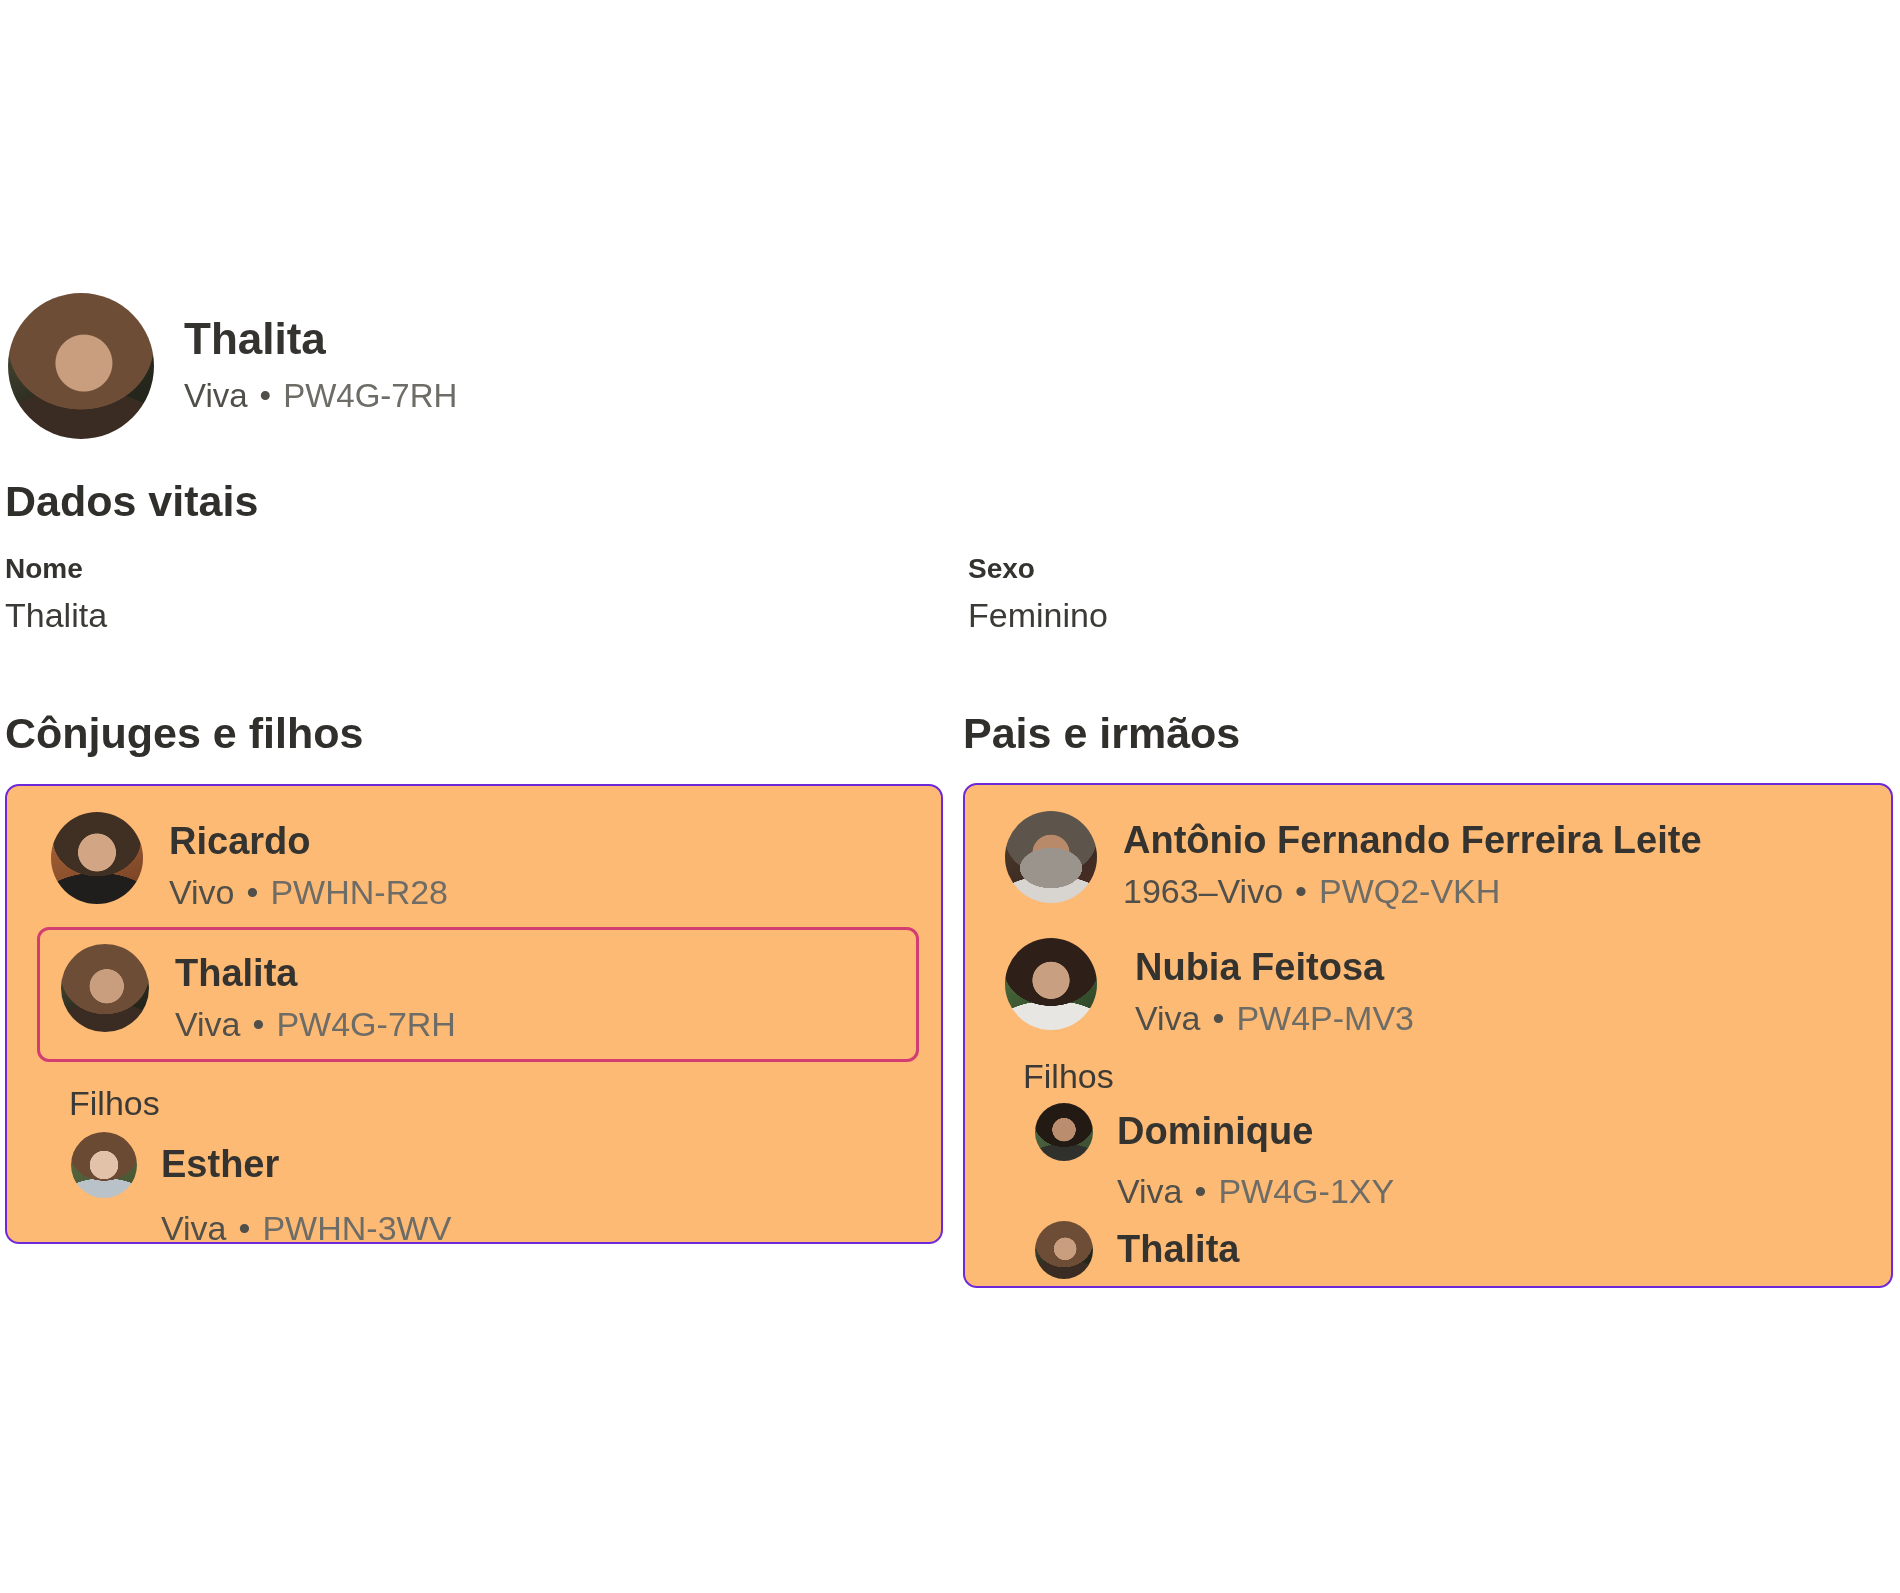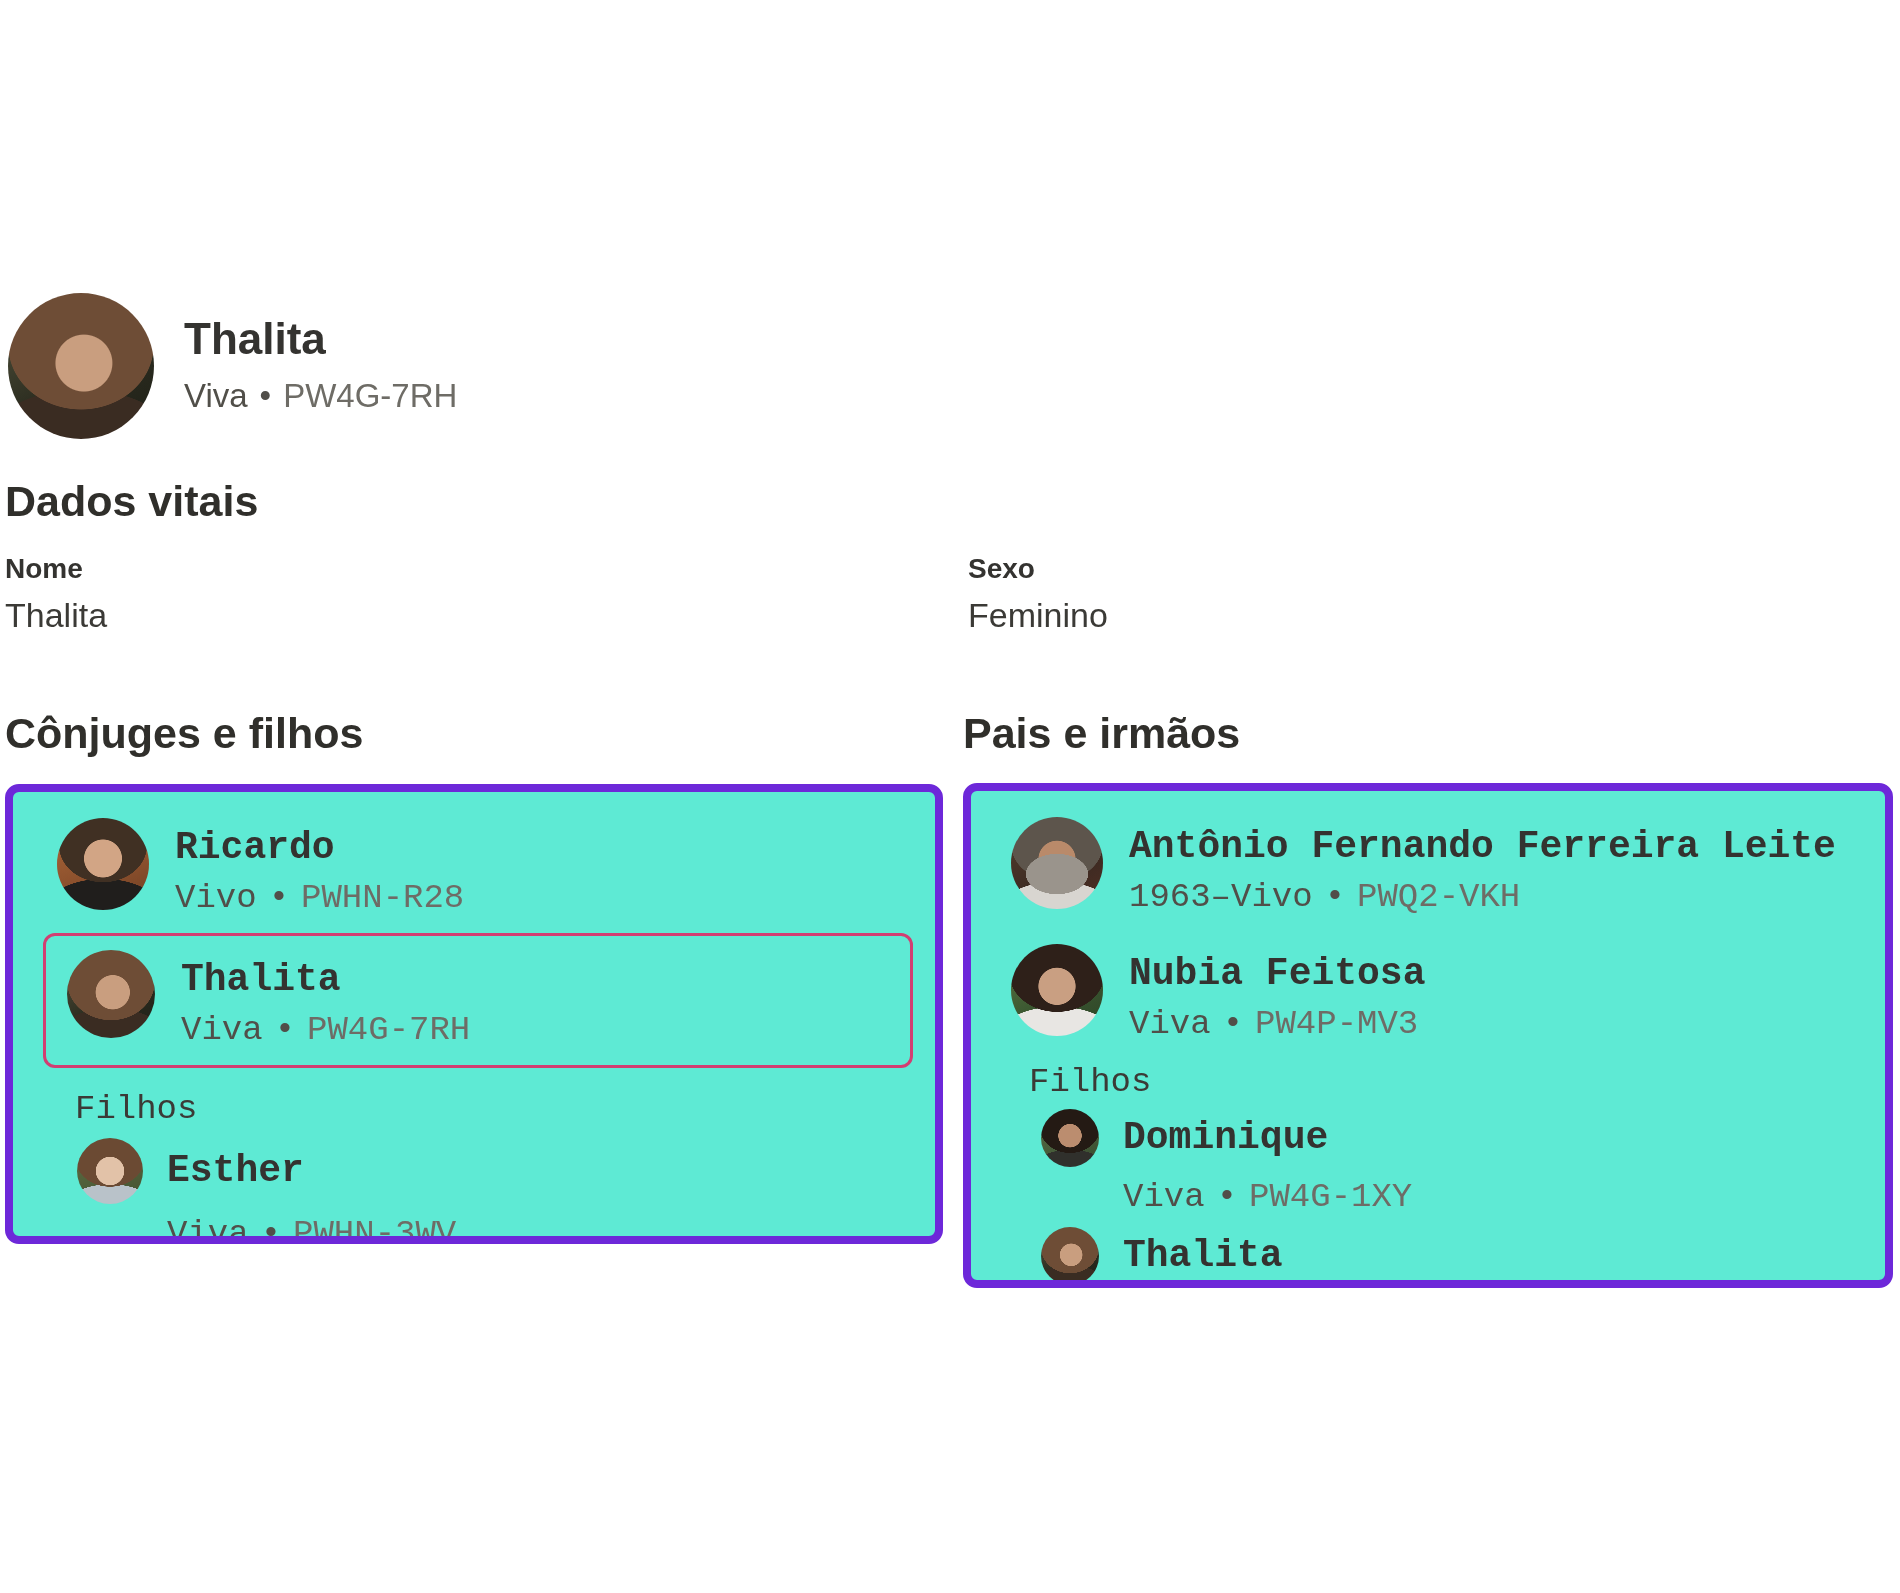--- a/index.html
+++ b/index.html
@@ -73,22 +73,22 @@
   h2.section-h{margin:0;font-size:43px;font-weight:700;color:#302f2b;line-height:1;}
   .field-grid{display:grid;grid-template-columns:963px 1fr;margin-top:32px;}
   .field-label{font-size:28px;font-weight:700;color:#343330;line-height:1;}
   .field-value{margin-top:15px;font-size:34px;font-weight:400;color:#3b3a36;line-height:1;}
 
   
   .families{position:absolute;left:5px;top:712px;width:1888px;display:flex;}
   .fam-col-left{width:938px;flex:0 0 auto;}
   .fam-col-right{margin-left:20px;flex:1 1 auto;}
   .card{
-    border:8px solid #6d28d9;border-radius:14px;background:#5eead4;
-    box-sizing:border-box;overflow:hidden;font-family:Liberation Mono, monospace;
+    border:2px solid #6d28d9;border-radius:14px;background:#fdba74;
+    box-sizing:border-box;overflow:hidden;
   }
   .card-spouses{margin-top:29px;height:460px;}
   .card-parents{margin-top:28px;height:505px;}
 
   .person-row{display:flex;align-items:flex-start;}
   .ptext{margin-left:26px;padding-top:8px;}
   .pname{font-size:38px;font-weight:700;color:#343330;line-height:1.15;}
   .psub{margin-top:10px;font-size:34px;color:#514f49;line-height:1.1;}
   .pid{color:#6e6c66;}
   .dot{display:inline-block;margin:0 12px;color:#514f49;}
@@ -100,21 +100,21 @@
     padding:14px 18px 16px 21px;
   }
   .children-label{margin:24px 0 0 62px;font-size:34px;color:#3b3a36;line-height:1;}
   .child-row{display:grid;column-gap:24px;row-gap:12px;align-items:center;}
   .child-row .pname{grid-column:2;grid-row:1;}
   .child-row .psub{grid-column:2;grid-row:2;margin-top:0;}
   .child-row .avatar{grid-column:1;grid-row:1;}
   .row-esther{margin:12px 20px 0 64px;grid-template-columns:66px 1fr;}
 
   .row-antonio{margin:26px 20px 0 40px;}
-  .row-nubia{margin:28px 20px 5px 40px;}
+  .row-nubia{margin:28px 20px 5px 40px;gap:12px;}
   .children-label-right{margin:22px 0 0 58px;font-size:34px;color:#3b3a36;line-height:1;}
   .row-child-right{margin:10px 20px 0 70px;grid-template-columns:58px 1fr;}
 </style>
 </head>
 <body>
 
 <header class="person-header">
   <div class="avatar av-lg av-thalita"></div>
   <div class="header-text">
     <h1 class="person-title">Thalita</h1>

